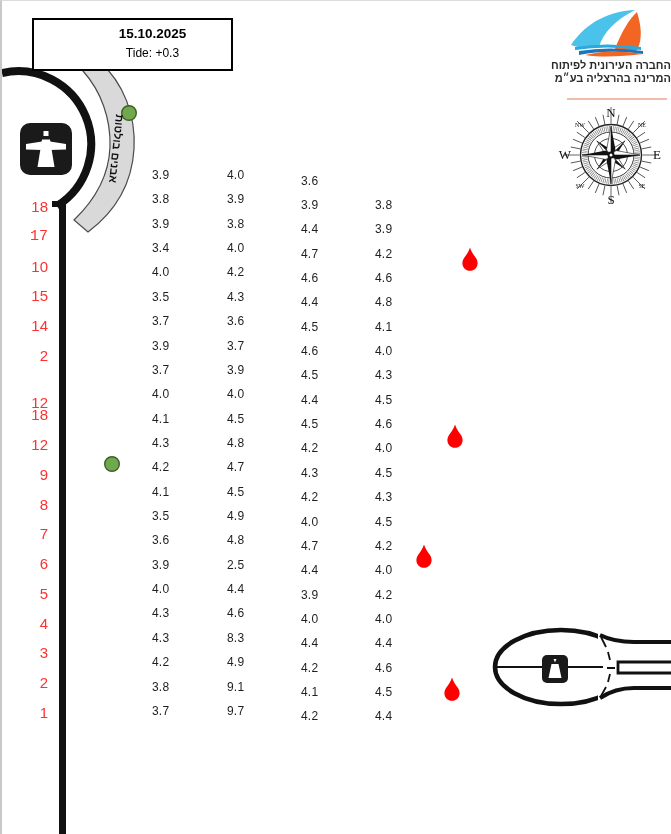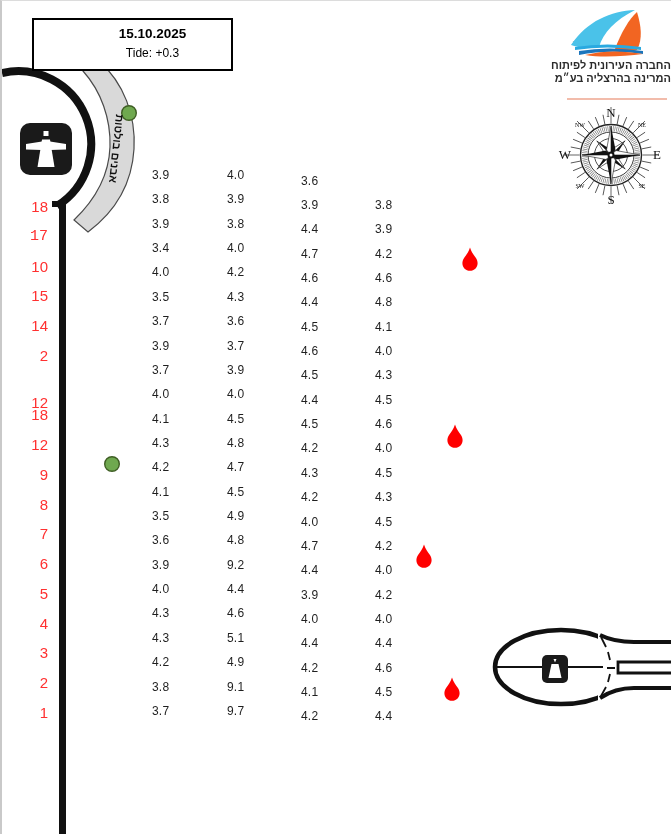--- a/index.html
+++ b/index.html
@@ -265,33 +265,33 @@
       <div class="depth" style="left: 373px; top: 489.18px;">4.3</div>
       <div class="depth" style="left: 150px; top: 508.04px;">3.5</div>
       <div class="depth" style="left: 225px; top: 508.04px;">4.9</div>
       <div class="depth" style="left: 299px; top: 513.54px;">4.0</div>
       <div class="depth" style="left: 373px; top: 513.54px;">4.5</div>
       <div class="depth" style="left: 150px; top: 532.4px;">3.6</div>
       <div class="depth" style="left: 225px; top: 532.4px;">4.8</div>
       <div class="depth" style="left: 299px; top: 537.9px;">4.7</div>
       <div class="depth" style="left: 373px; top: 537.9px;">4.2</div>
       <div class="depth" style="left: 150px; top: 556.76px;">3.9</div>
-      <div class="depth" style="left: 225px; top: 556.76px;">9.2</div>
+      <div class="depth" style="left: 225px; top: 556.76px;">2.5</div>
       <div class="depth" style="left: 299px; top: 562.26px;">4.4</div>
       <div class="depth" style="left: 373px; top: 562.26px;">4.0</div>
       <div class="depth" style="left: 150px; top: 581.12px;">4.0</div>
       <div class="depth" style="left: 225px; top: 581.12px;">4.4</div>
       <div class="depth" style="left: 299px; top: 586.62px;">3.9</div>
       <div class="depth" style="left: 373px; top: 586.62px;">4.2</div>
       <div class="depth" style="left: 150px; top: 605.48px;">4.3</div>
       <div class="depth" style="left: 225px; top: 605.48px;">4.6</div>
       <div class="depth" style="left: 299px; top: 610.98px;">4.0</div>
       <div class="depth" style="left: 373px; top: 610.98px;">4.0</div>
       <div class="depth" style="left: 150px; top: 629.84px;">4.3</div>
-      <div class="depth" style="left: 225px; top: 629.84px;">5.1</div>
+      <div class="depth" style="left: 225px; top: 629.84px;">8.3</div>
       <div class="depth" style="left: 299px; top: 635.34px;">4.4</div>
       <div class="depth" style="left: 373px; top: 635.34px;">4.4</div>
       <div class="depth" style="left: 150px; top: 654.2px;">4.2</div>
       <div class="depth" style="left: 225px; top: 654.2px;">4.9</div>
       <div class="depth" style="left: 299px; top: 659.7px;">4.2</div>
       <div class="depth" style="left: 373px; top: 659.7px;">4.6</div>
       <div class="depth" style="left: 150px; top: 678.56px;">3.8</div>
       <div class="depth" style="left: 225px; top: 678.56px;">9.1</div>
       <div class="depth" style="left: 299px; top: 684.06px;">4.1</div>
       <div class="depth" style="left: 373px; top: 684.06px;">4.5</div>

